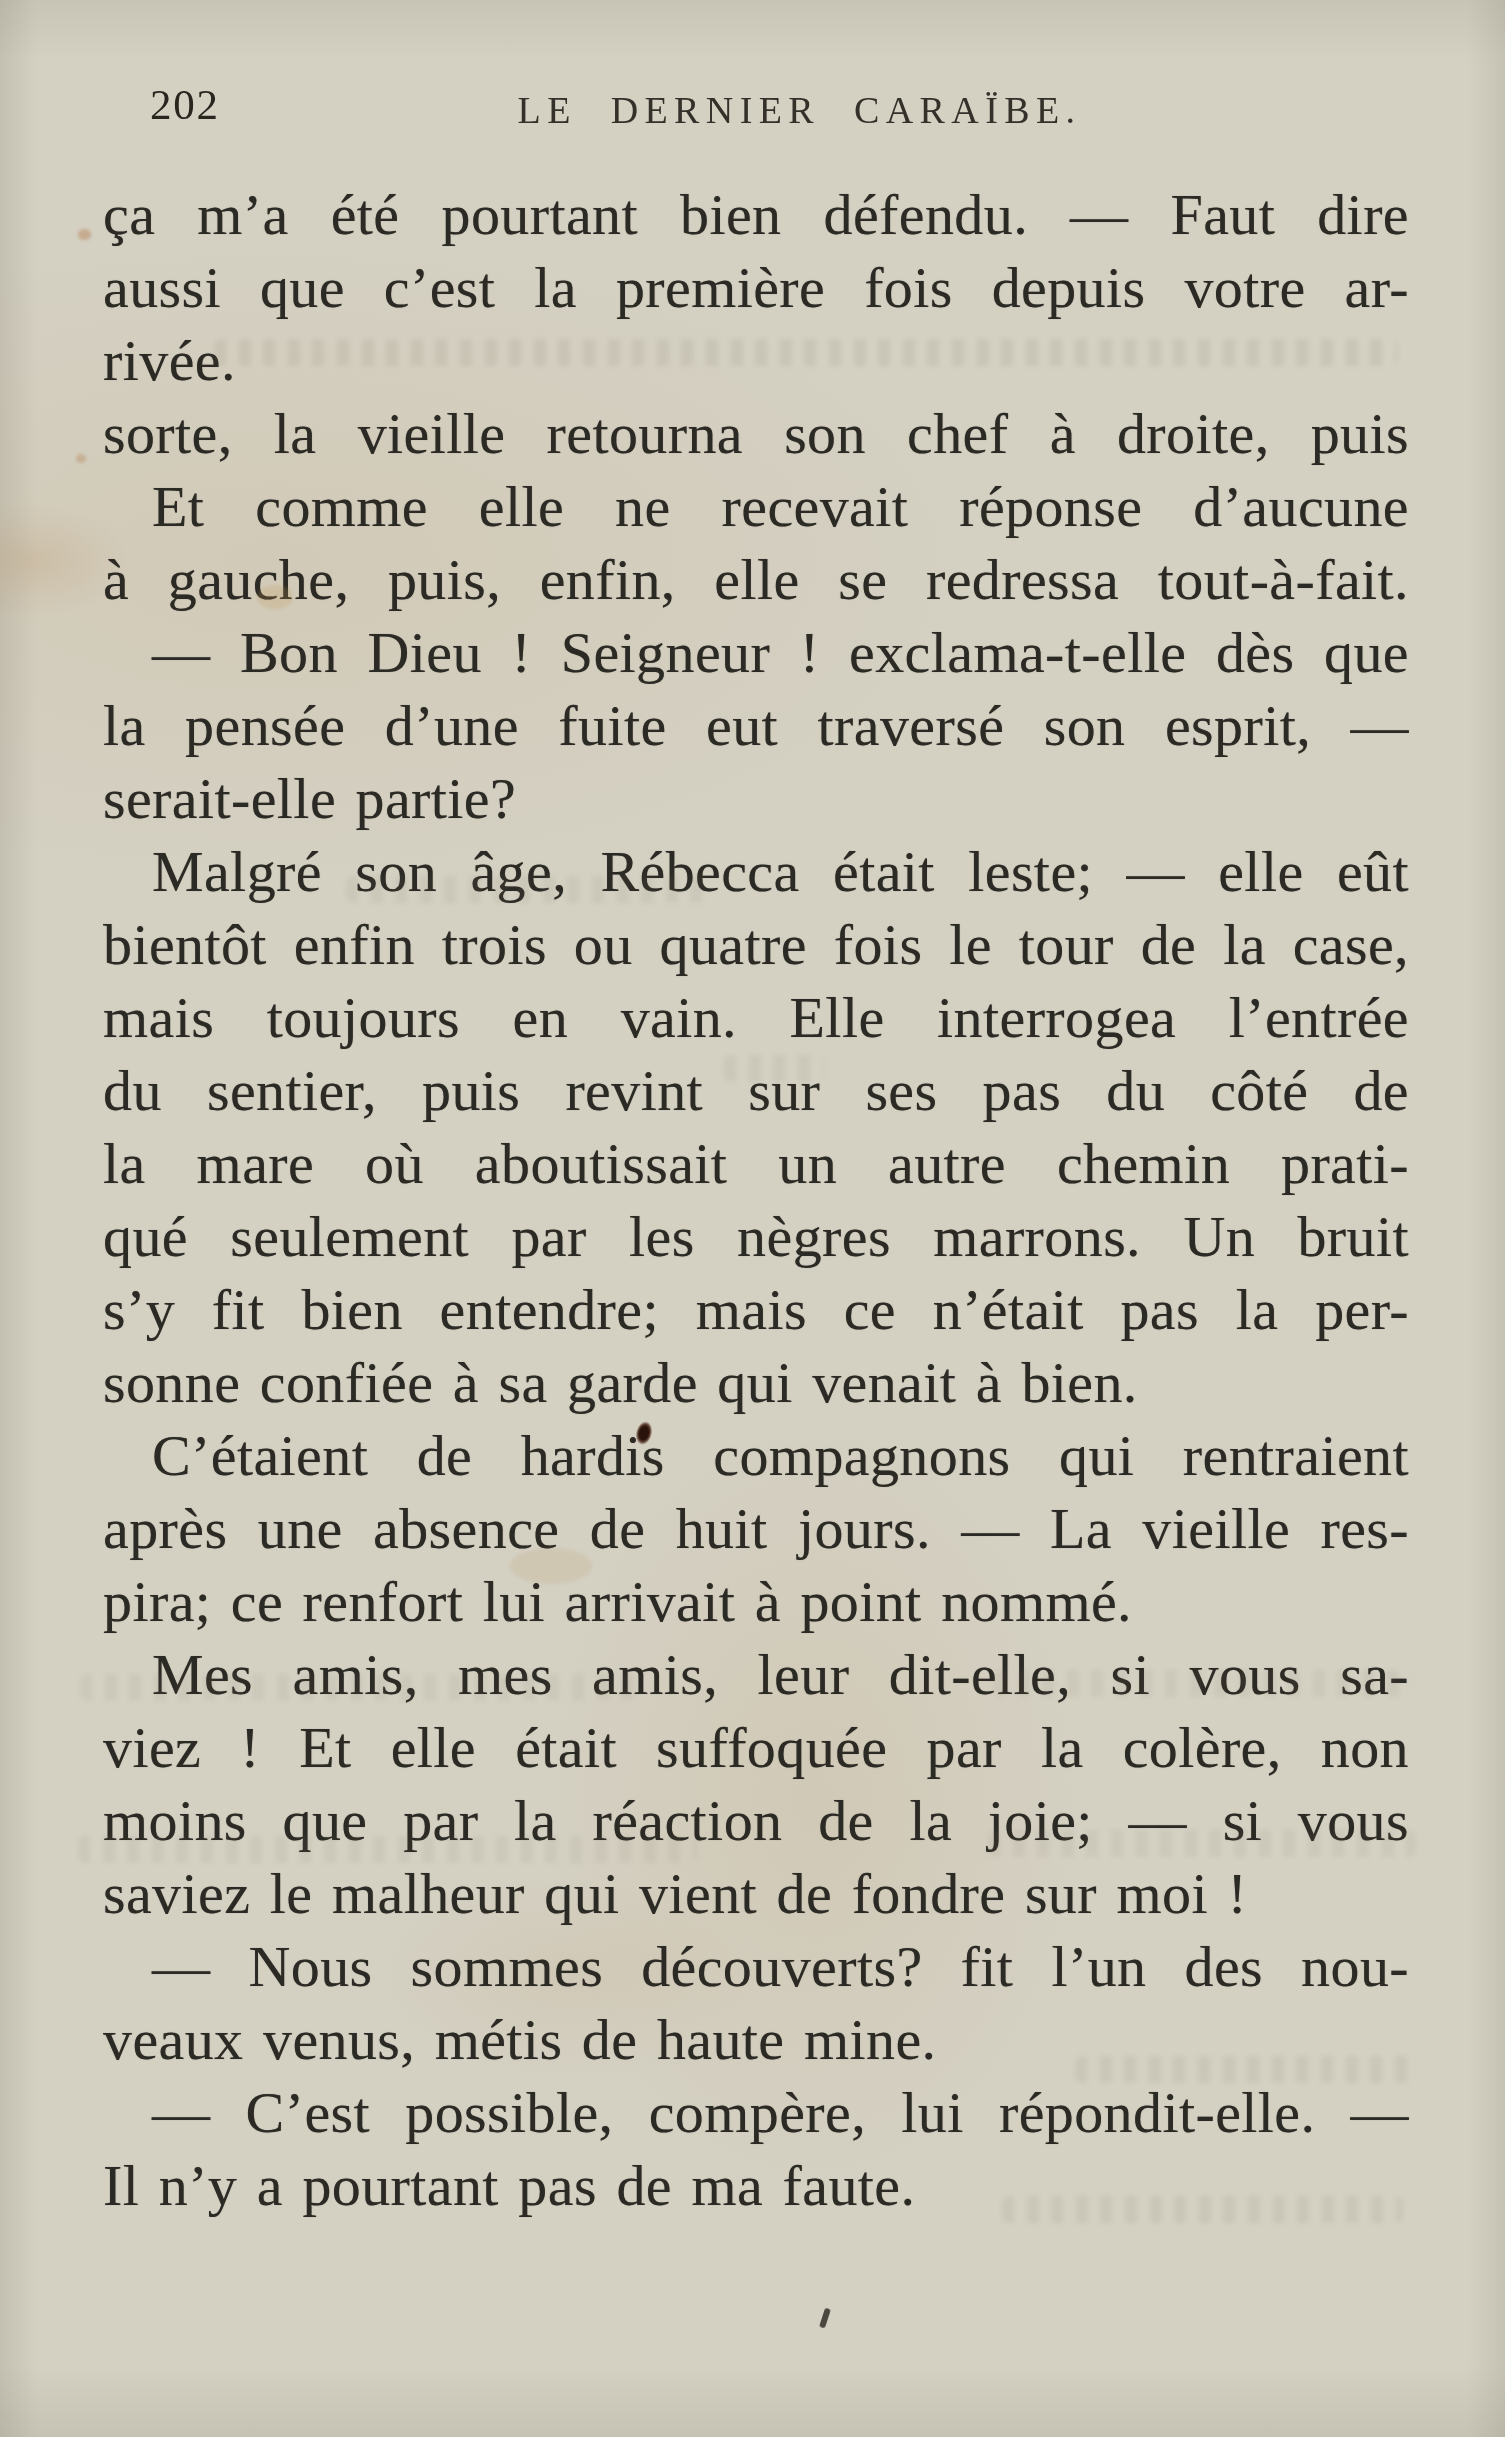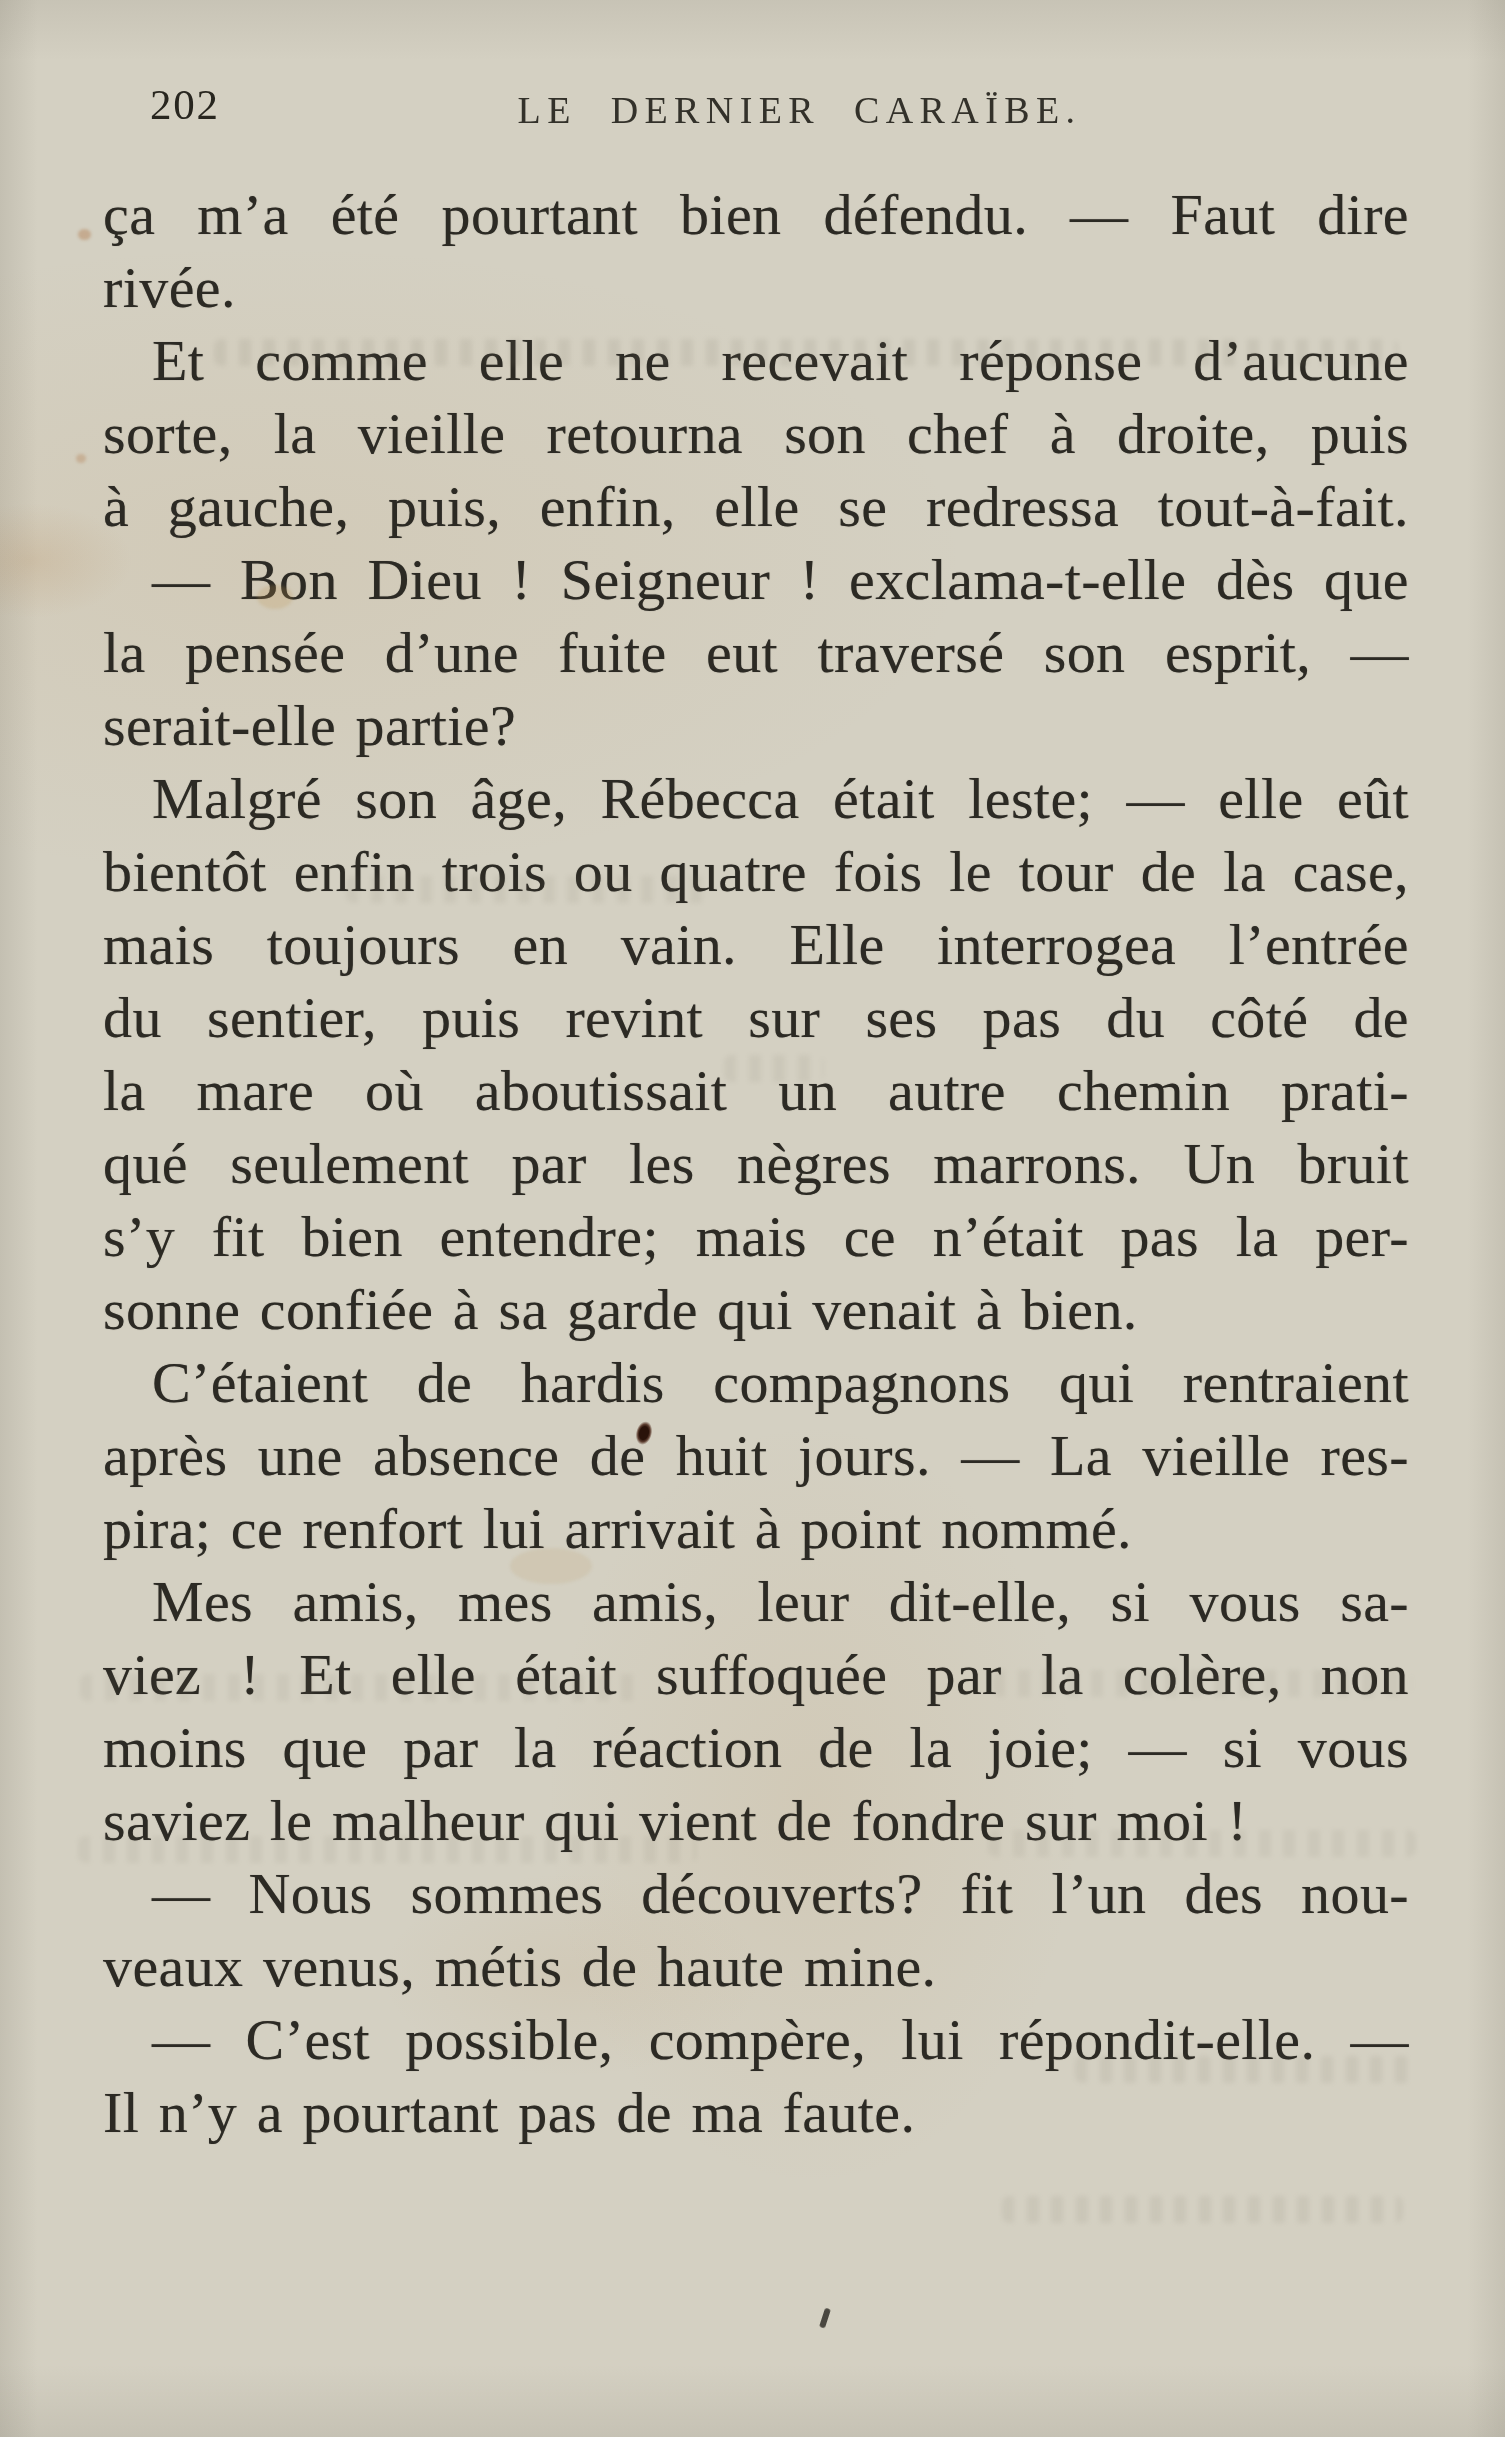--- a/index.html
+++ b/index.html
@@ -64,23 +64,24 @@
 
 <div class="page">
 
   <div class="header">
     <div class="page-number">202</div>
     <div class="running-title">LE DERNIER CARAÏBE.</div>
   </div>
 
   <div class="text-block">
       <div class="line just">ça m’a été pourtant bien défendu. — Faut dire</div>
+      <div class="line just">aussi que c’est la première fois depuis votre ar-</div>
       <div class="line">rivée.</div>
+      <div class="line just">sorte, la vieille retourna son chef à droite, puis</div>
       <div class="line indent just">Et comme elle ne recevait réponse d’aucune</div>
-      <div class="line just">sorte, la vieille retourna son chef à droite, puis</div>
       <div class="line just">à gauche, puis, enfin, elle se redressa tout-à-fait.</div>
       <div class="line indent just">— Bon Dieu ! Seigneur ! exclama-t-elle dès que</div>
       <div class="line just">la pensée d’une fuite eut traversé son esprit, —</div>
       <div class="line">serait-elle partie?</div>
       <div class="line indent just">Malgré son âge, Rébecca était leste; — elle eût</div>
       <div class="line just">bientôt enfin trois ou quatre fois le tour de la case,</div>
       <div class="line just">mais toujours en vain. Elle interrogea l’entrée</div>
       <div class="line just">du sentier, puis revint sur ses pas du côté de</div>
       <div class="line just">la mare où aboutissait un autre chemin prati-</div>
       <div class="line just">qué seulement par les nègres marrons. Un bruit</div>

